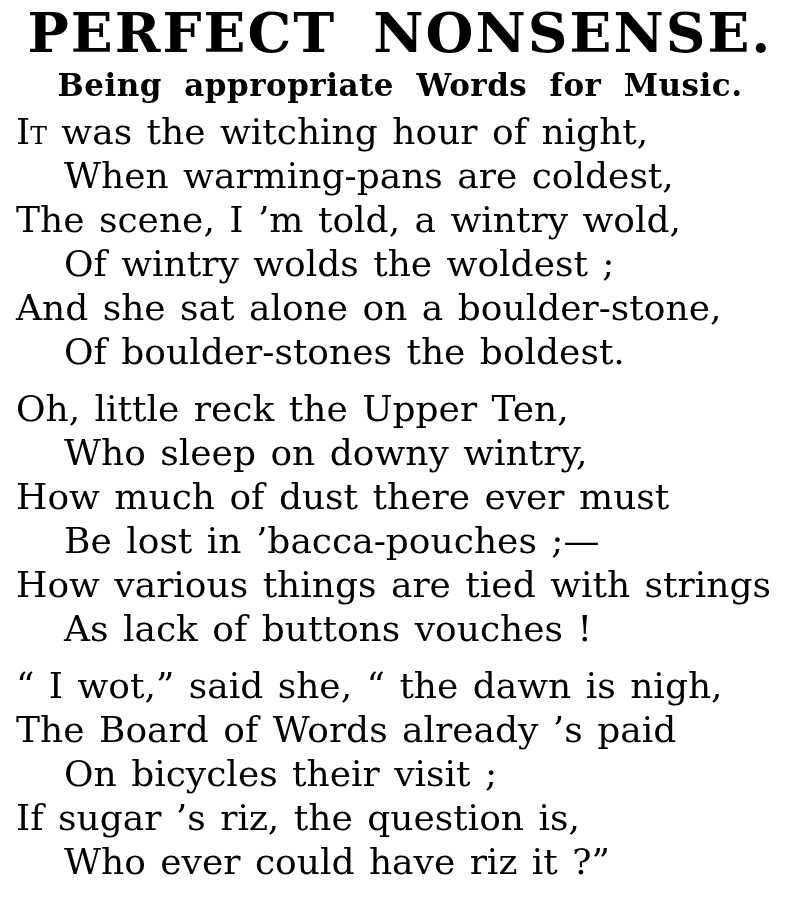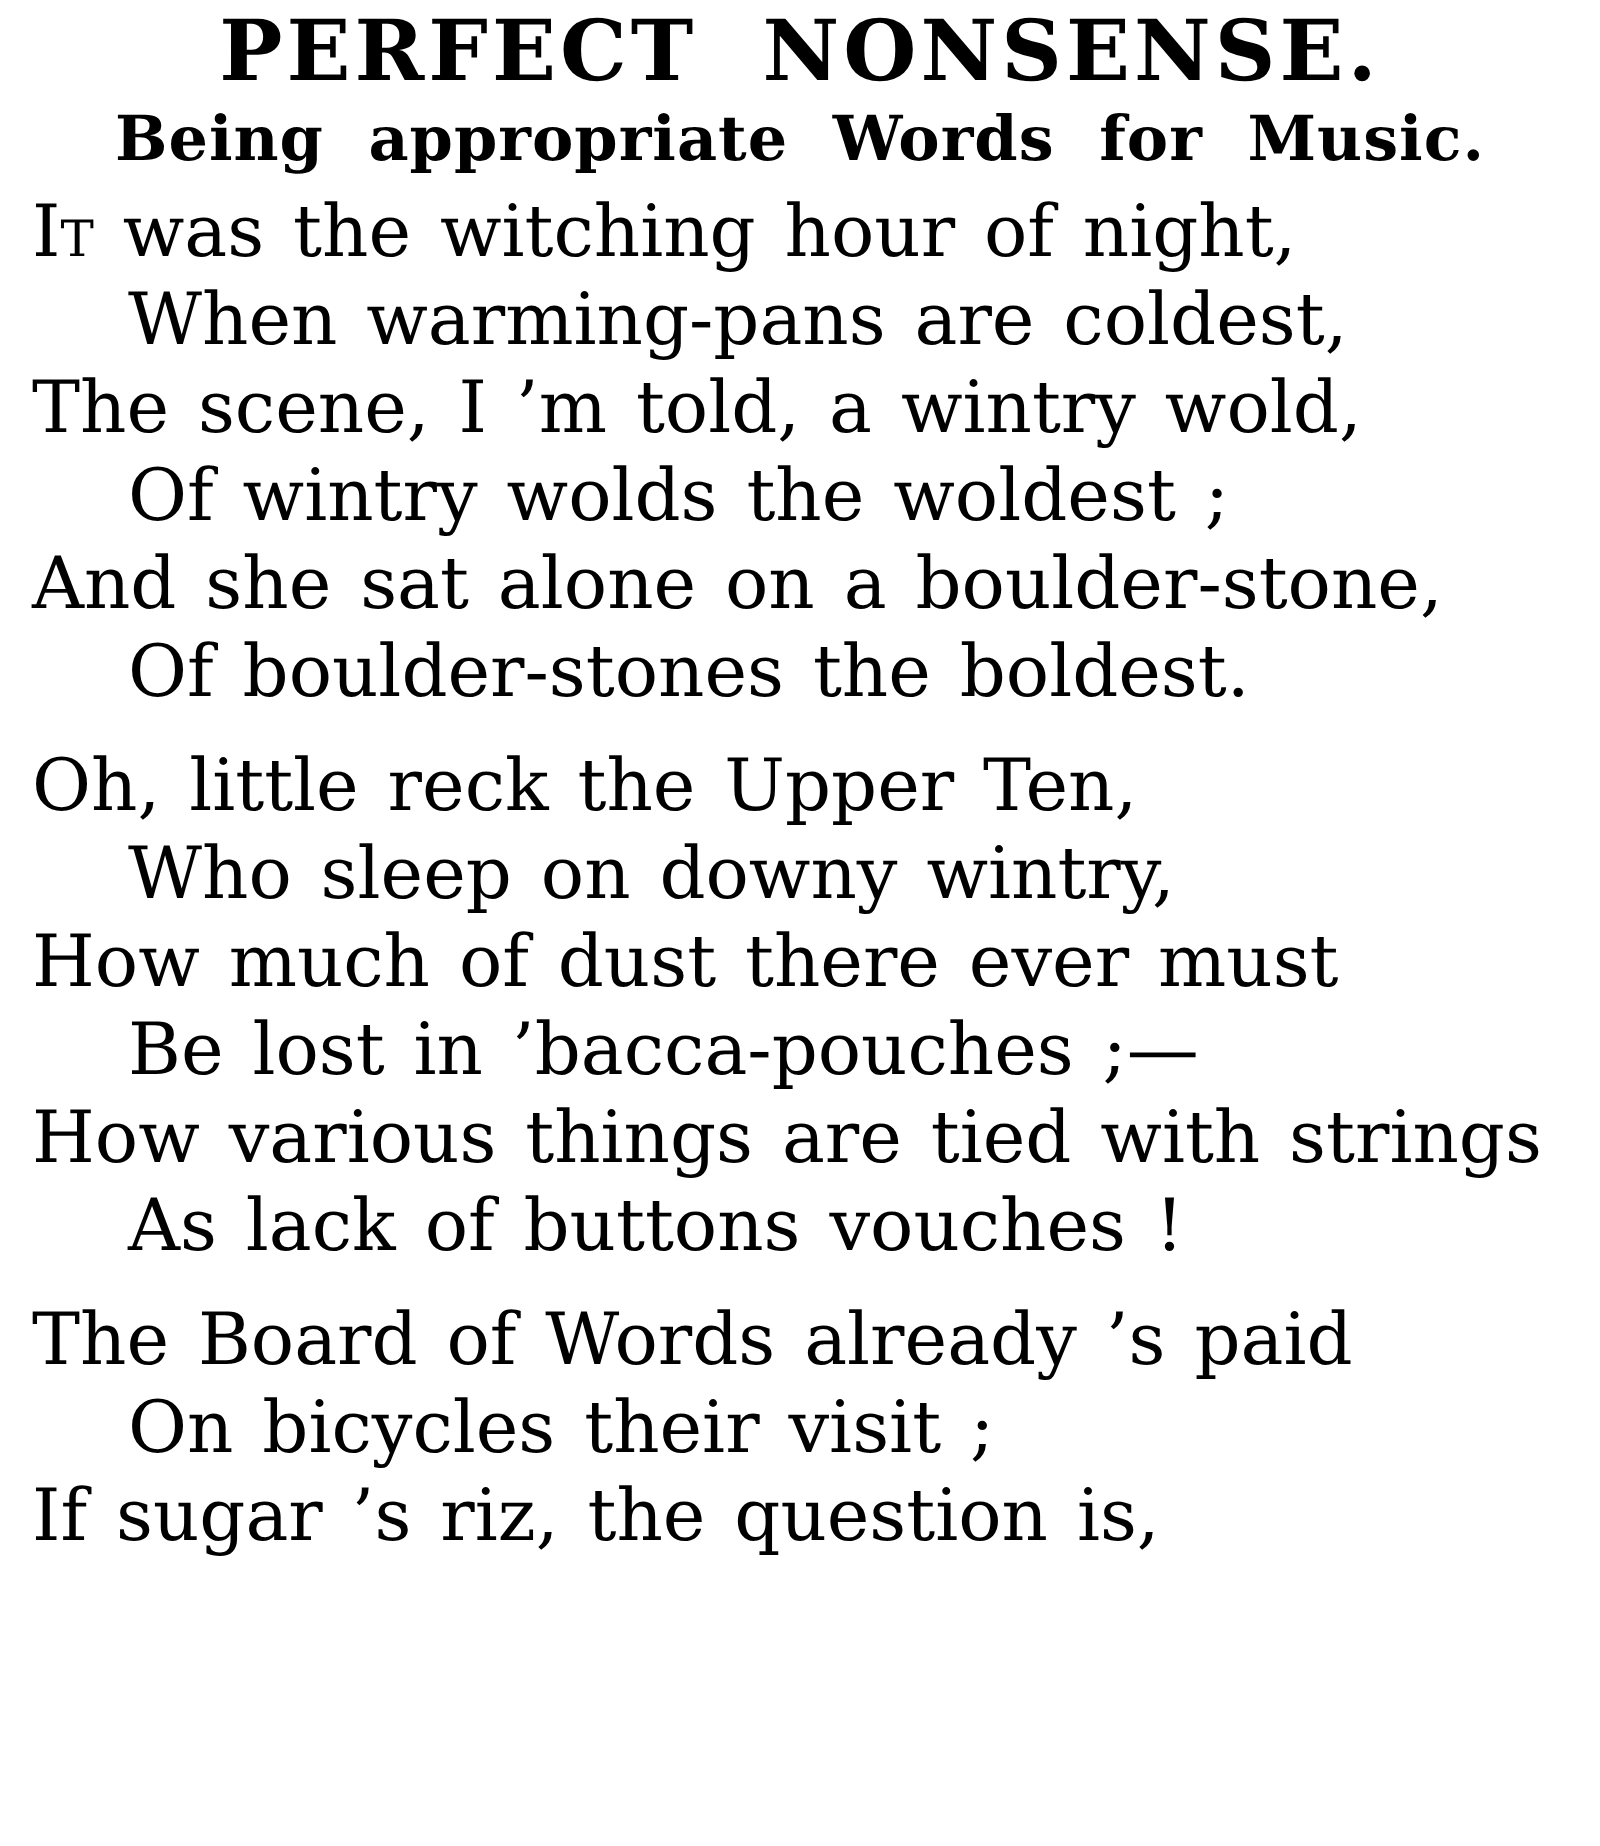--- a/index.html
+++ b/index.html
@@ -15,21 +15,21 @@
     font-family: "DejaVu Serif", serif;
   }
   .page {
     width: 800px;
     height: 923px;
     background: #ffffff;
   }
   .title {
     margin: 2px 0 0 0;
     text-align: center;
-    font-size: 42px;
+    font-size: 55px;
     font-weight: bold;
     letter-spacing: 2px;
     word-spacing: 16px;
     line-height: 1.12;
     white-space: nowrap;
   }
   .subtitle {
     margin: 4px 0 8px 0;
     text-align: center;
     font-size: 31px;
@@ -76,18 +76,20 @@
       </div>
       <div class="stanza">
         <div class="line">Oh, little reck the Upper Ten,</div>
         <div class="line indented">Who sleep on downy wintry,</div>
         <div class="line">How much of dust there ever must</div>
         <div class="line indented">Be lost in ’bacca-pouches ;—</div>
         <div class="line">How various things are tied with strings</div>
         <div class="line indented">As lack of buttons vouches !</div>
       </div>
       <div class="stanza">
+        <div class="line">“ I wot,” said she, “ the dawn is nigh,</div>
         <div class="line">The Board of Words already ’s paid</div>
         <div class="line indented">On bicycles their visit ;</div>
         <div class="line">If sugar ’s riz, the question is,</div>
+        <div class="line indented">Who ever could have riz it ?”</div>
       </div>
     </div>
 </main>
 
 </body></html>

